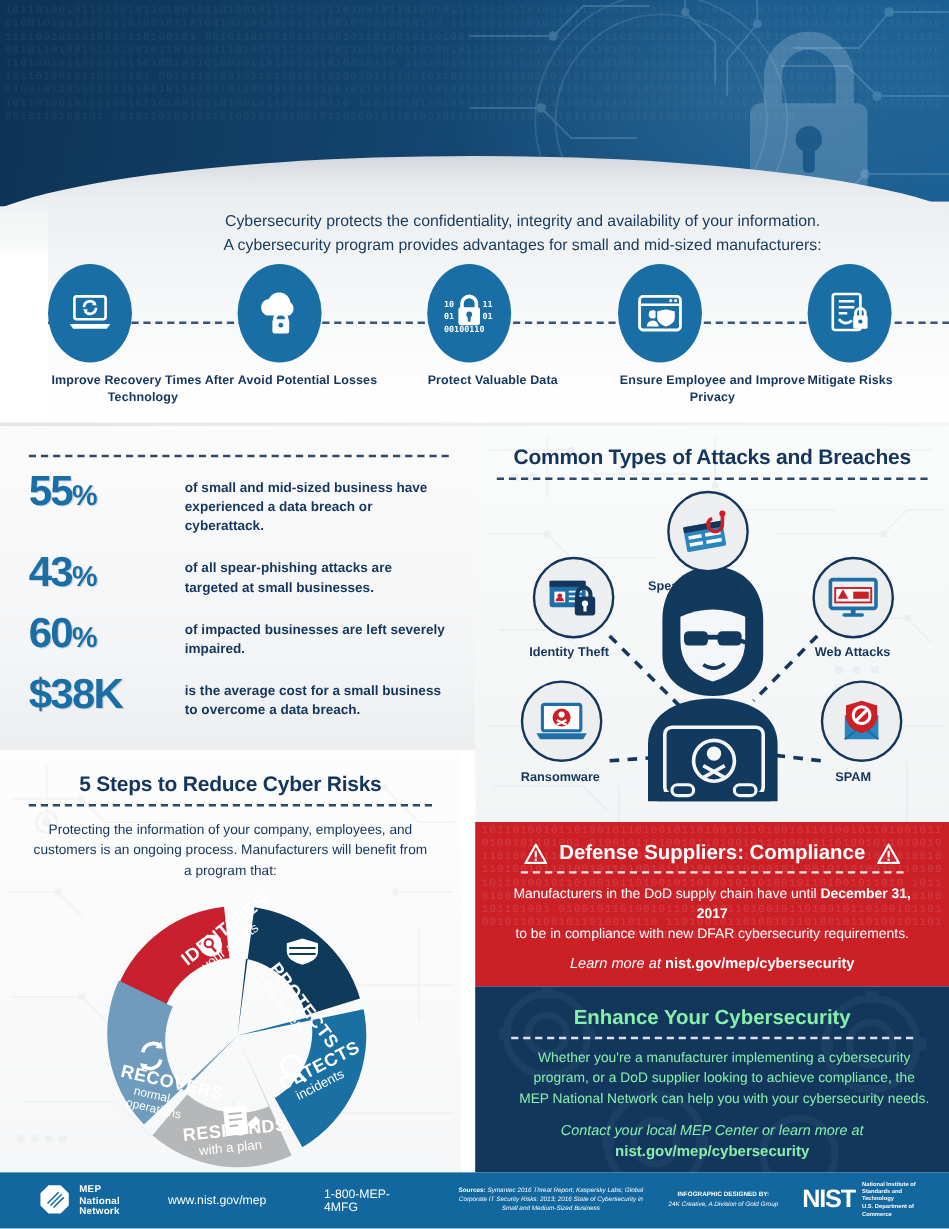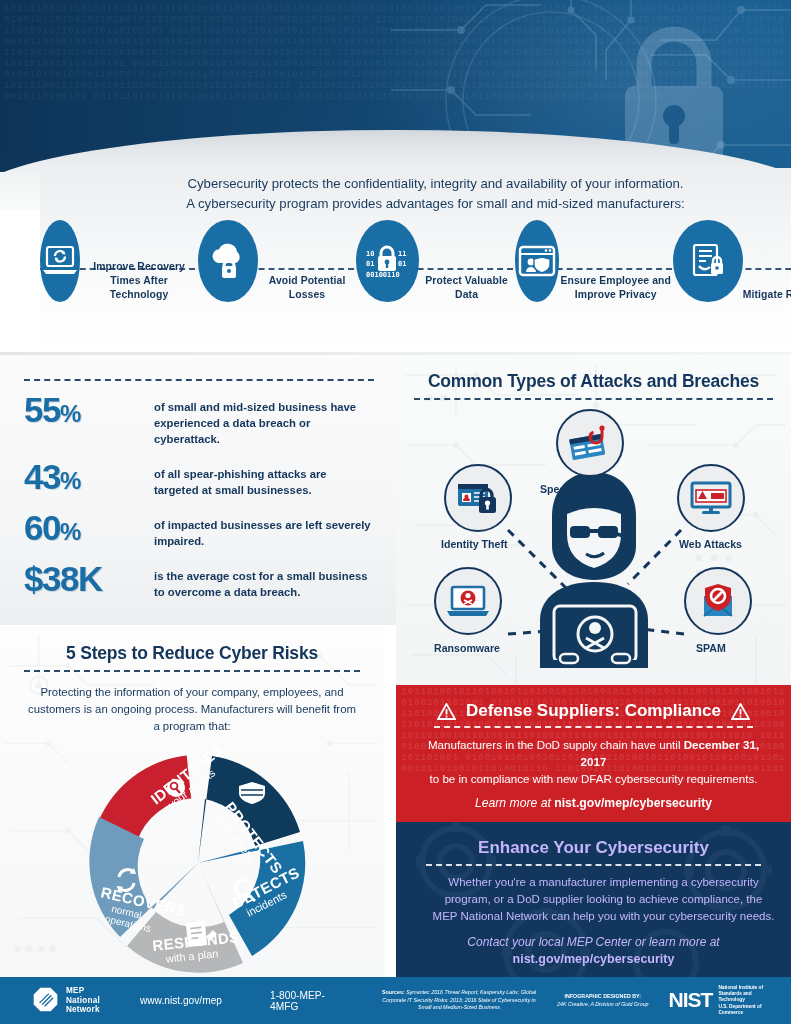--- a/index.html
+++ b/index.html
@@ -41,21 +41,21 @@
     margin-left:40px;
   }
   .intro-copy { text-align:center; color:#16395e; font-size:13.2px; line-height:20px; padding-top:6px; }
   .intro-copy div { font-weight:400; }
 
   .dashline {
     position:absolute; left:0; top:100px; width:791px; height:0;
     border-top:2px dashed #16395e; opacity:.85;
   }
   .icon-row { position:absolute; left:0; top:52px; width:791px; display:flex; }
-  .icon-col { flex:1; display:flex; align-items:flex-end; }
+  .icon-col { flex:1; display:flex; flex-direction:column; align-items:flex-start; }
   .icon-oval {
     width:70px; height:82px; border-radius:50%;
     background:#1a6ea6; display:flex; align-items:center; justify-content:center;
     position:relative; z-index:2;
   }
   .icon-label {
     margin-top:9px; text-align:center; color:#14365c;
     font-size:10.4px; font-weight:bold; line-height:14px; letter-spacing:.1px;
   }
 
@@ -119,21 +119,21 @@
                justify-content:center; gap:10px; }
   .def-rule { margin:5px 18px 8px; border-top:2px dashed #fff; opacity:.9; }
   .def-body { font-size:11.6px; line-height:17px; }
   .def-body b { font-weight:bold; }
   .def-cta { margin-top:9px; font-size:12.2px; font-style:italic; }
   .def-cta b { font-style:normal; font-weight:bold; }
 
   
   .enhance {
     position:absolute; left:396px; top:822px; width:395px; height:155px;
-    background:#12365c; overflow:hidden; padding:16px 16px 0; text-align:center; color:#c4b5fd;
+    background:#12365c; overflow:hidden; padding:16px 16px 0; text-align:center; color:#86efac;
   }
   .gears { position:absolute; inset:0; opacity:.14; }
   .enh-inner { position:relative; }
   .enh-title { font-size:17px; font-weight:bold; }
   .enh-rule { margin:6px 14px 8px; border-top:2px dashed #fff; opacity:.85; }
   .enh-body { font-size:11.5px; line-height:17px;margin-left:20px; }
   .enh-cta { margin-top:9px; font-size:12px; font-style:italic; line-height:17px; }
   .enh-cta b { font-style:normal; font-weight:bold; font-size:12.5px; }
 
   

